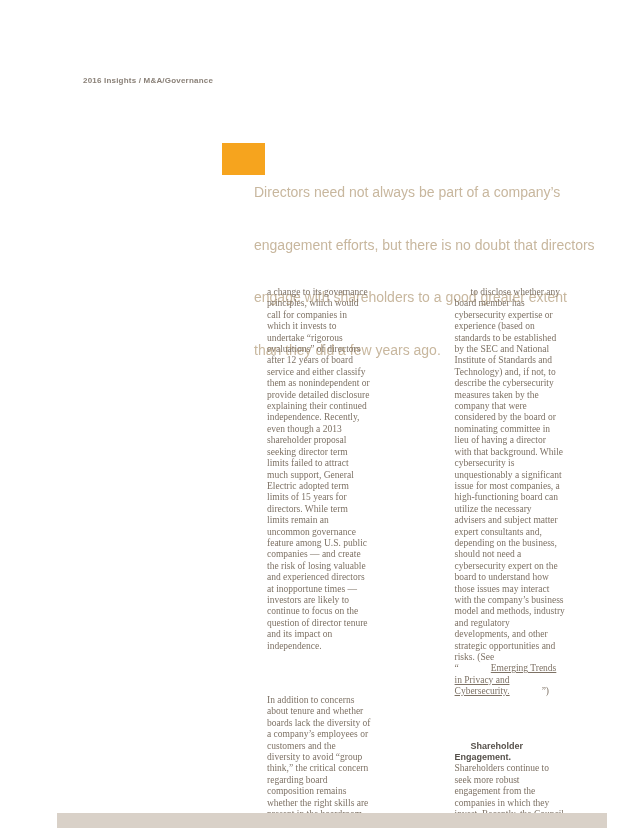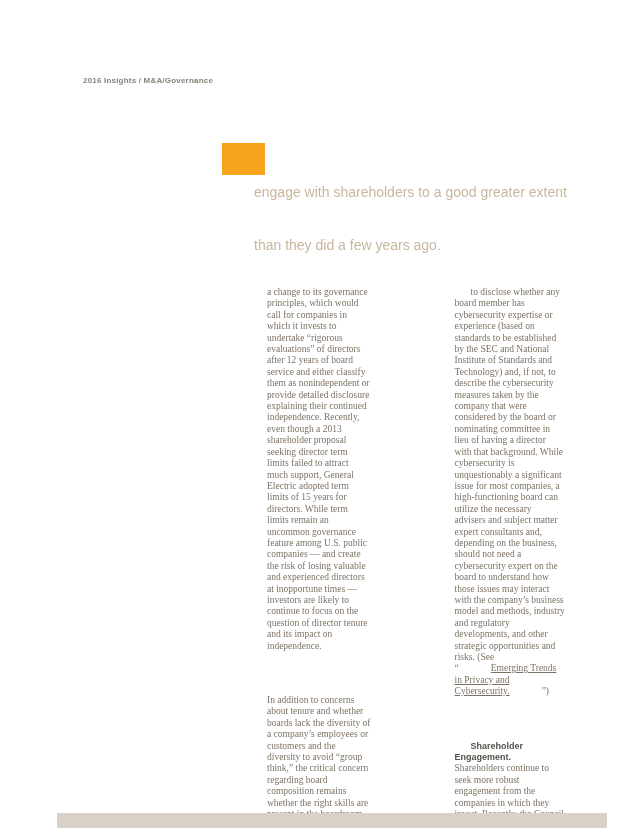--- a/index.html
+++ b/index.html
@@ -101,20 +101,22 @@
 </head>
 <body>
 
 <div class="page">
 
   <div class="breadcrumb">2016 Insights / M&amp;A/Governance</div>
 
   <div class="accent-rule"></div>
 
   <div class="pull-quote">
+    <div class="quote-line">Directors need not always be part of a company’s</div>
+    <div class="quote-line">engagement efforts, but there is no doubt that directors</div>
     <div class="quote-line">engage with shareholders to a good greater extent</div>
     <div class="quote-line">than they did a few years ago.</div>
   </div>
 
   <div class="columns">
 
     <div class="col">
       <p>a change to its governance principles, which would call for companies in which it invests to undertake “rigorous evaluations” of directors after 12 years of board service and either classify them as nonindependent or provide detailed disclosure explaining their continued independence. Recently, even though a 2013 shareholder proposal seeking director term limits failed to attract much support, General Electric adopted term limits of 15 years for directors. While term limits remain an uncommon governance feature among U.S. public companies — and create the risk of losing valuable and experienced directors at inopportune times — investors are likely to continue to focus on the question of director tenure and its impact on independence.</p>
       <p>In addition to concerns about tenure and whether boards lack the diversity of a company’s employees or customers and the diversity to avoid “group think,” the critical concern regarding board composition remains whether the right skills are present in the boardroom. Companies continue to expand and refine their proxy disclosure concerning the use of skill matrices, and that trend is likely to continue. Nevertheless, boards need to be sensitive to having members knowledgeable enough to ask the right questions and understand the implications of the answers without becoming a balkanized board made up of numerous single-area subject matter experts.</p>
     </div>

